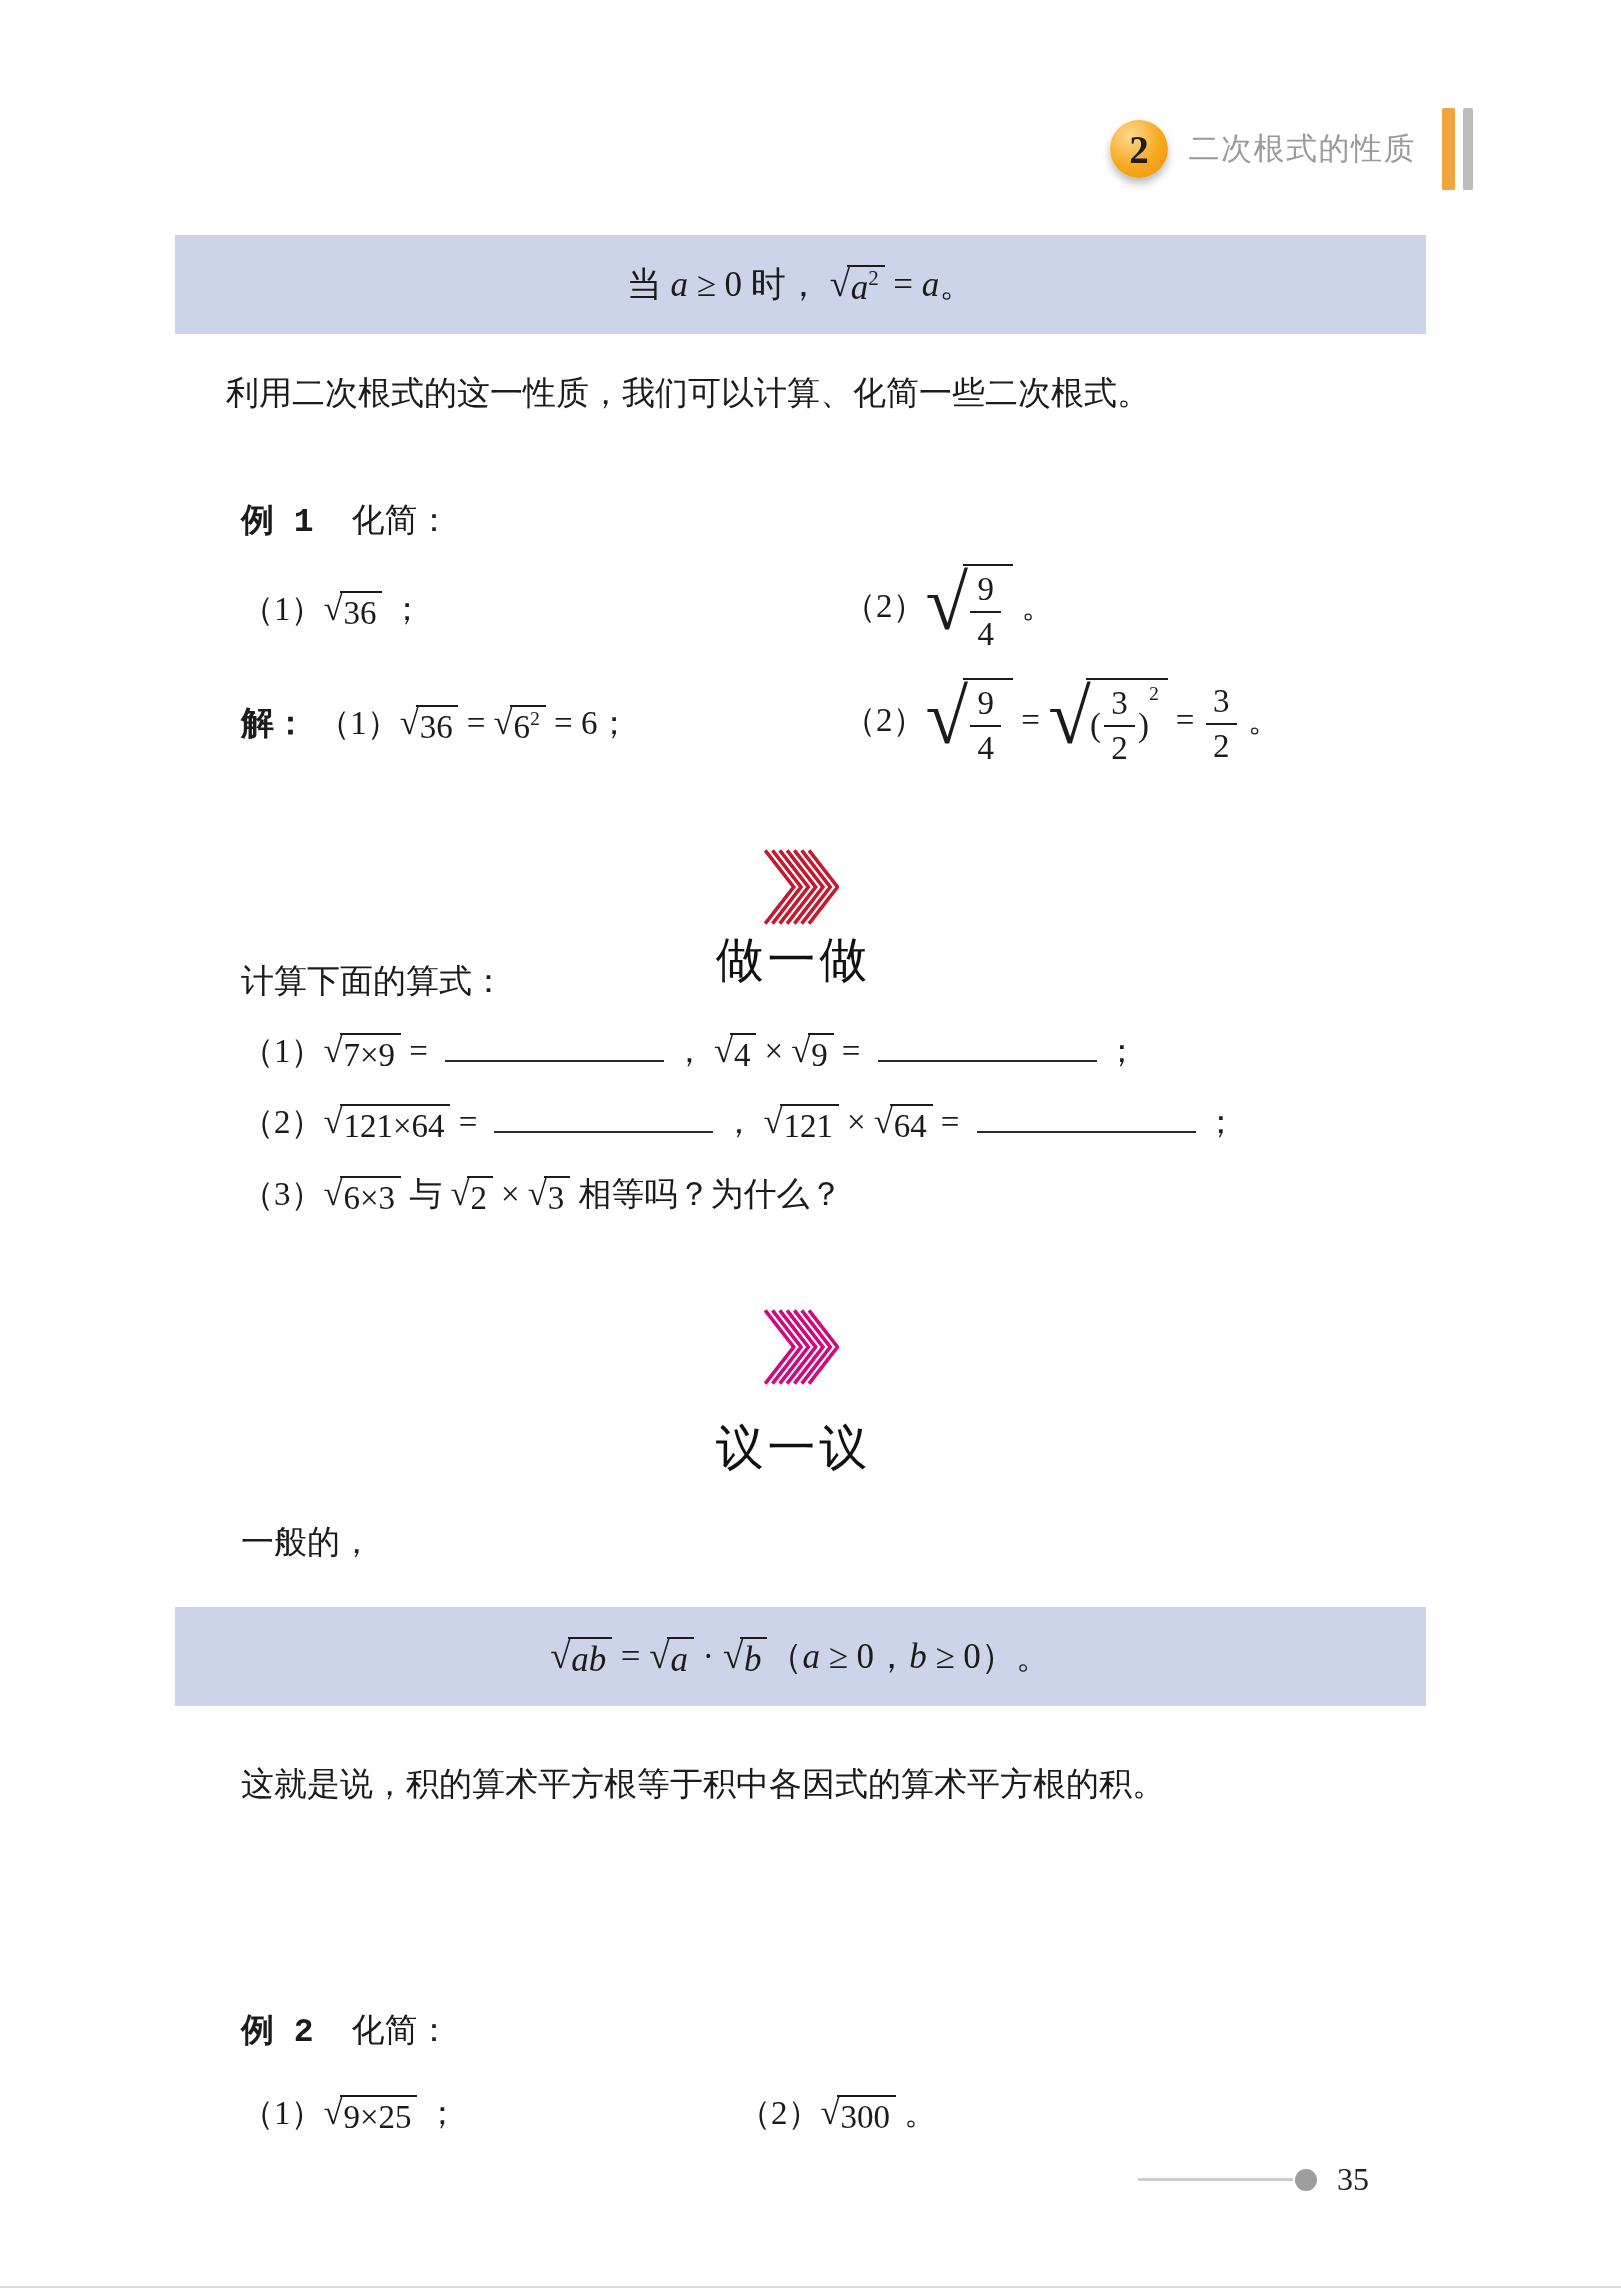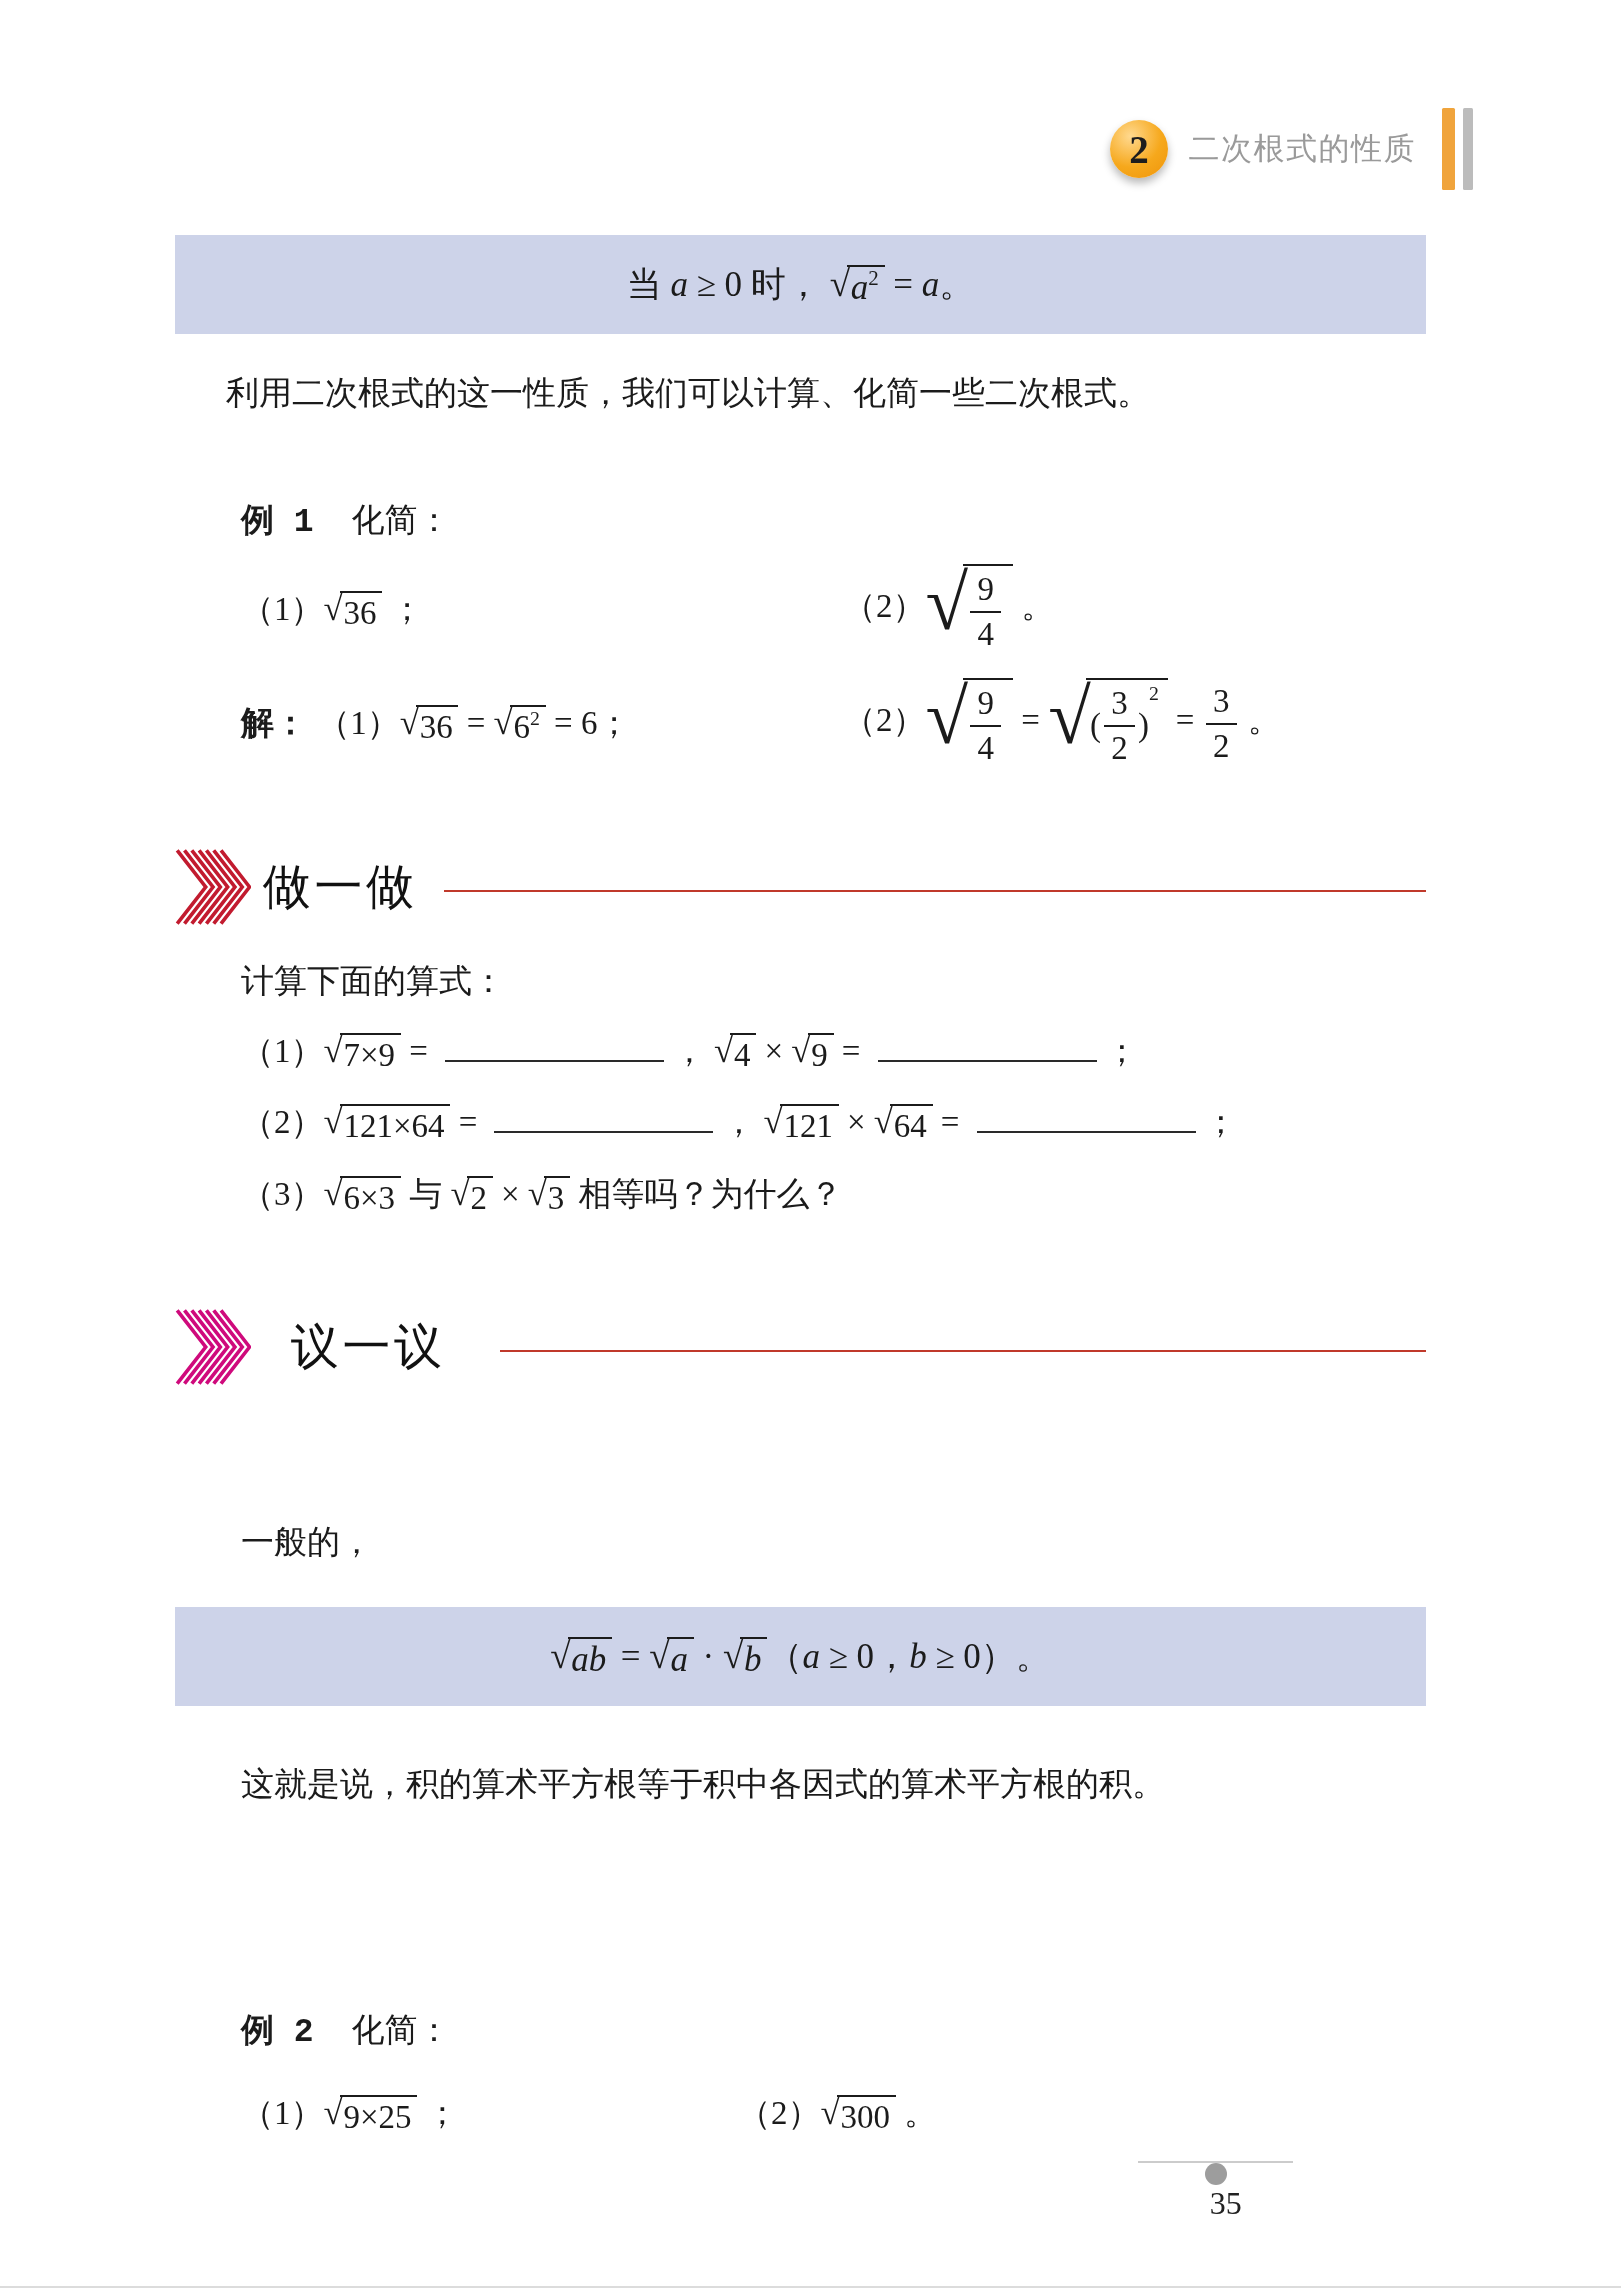--- a/index.html
+++ b/index.html
@@ -53,28 +53,28 @@
   .sqrt.big{vertical-align:middle;}
   .sqrt.big .rsign{font-size:2.35em;line-height:1.02;}
   .sqrt.big .radicand{align-items:center;padding:3.7px 8.8px 1.5px 4.4px;margin-left:-5.1px;}
   
   .frac{display:inline-flex;flex-direction:column;align-items:center;vertical-align:middle;line-height:1.18;margin:0 2.9px;}
   .frac .num{border-bottom:2.2px solid currentColor;padding:0 7.3px 2.2px;}
   .frac .den{padding-top:2.2px;}
   
   .blank{display:inline-block;width:219px;height:2.2px;border-bottom:2.2px solid #2a2a2a;margin:0 8.8px;}
   
-  .sec{position:absolute;left:175px;width:1251px;display:flex;align-items:center;}
+  .sec{position:absolute;left:175px;width:1251px;display:flex;align-items:center;flex-direction:column;}
   .sec-do{top:846px;}
   .sec-discuss{top:1306px;gap:28px;}
   .chev{width:76px;height:82px;flex:0 0 auto;}
   .sec-title{font-size:48px;color:#111;margin:0 26px 0 11.7px;letter-spacing:3.7px;white-space:nowrap;}
   .sec-rule{flex:1;height:2.2px;background:#c0392b;margin-top:8.8px;}
   
-  .footer{position:absolute;top:2161px;left:1138px;display:flex;align-items:center;flex-direction:column;}
+  .footer{position:absolute;top:2161px;left:1138px;display:flex;align-items:center;}
   .footer-line{width:155px;height:2.2px;background:#cccccc;}
   .footer-dot{width:22px;height:22px;border-radius:50%;background:#9d9d9d;margin-left:1.5px;}
   .footer-num{margin-left:20.5px;font-size:32px;color:#222;}
   .page-edge{position:absolute;left:0;bottom:7.3px;width:100%;height:2.2px;background:#dcdcdc;}
 </style>
 </head>
 <body>
 
 <div class="page">
 

